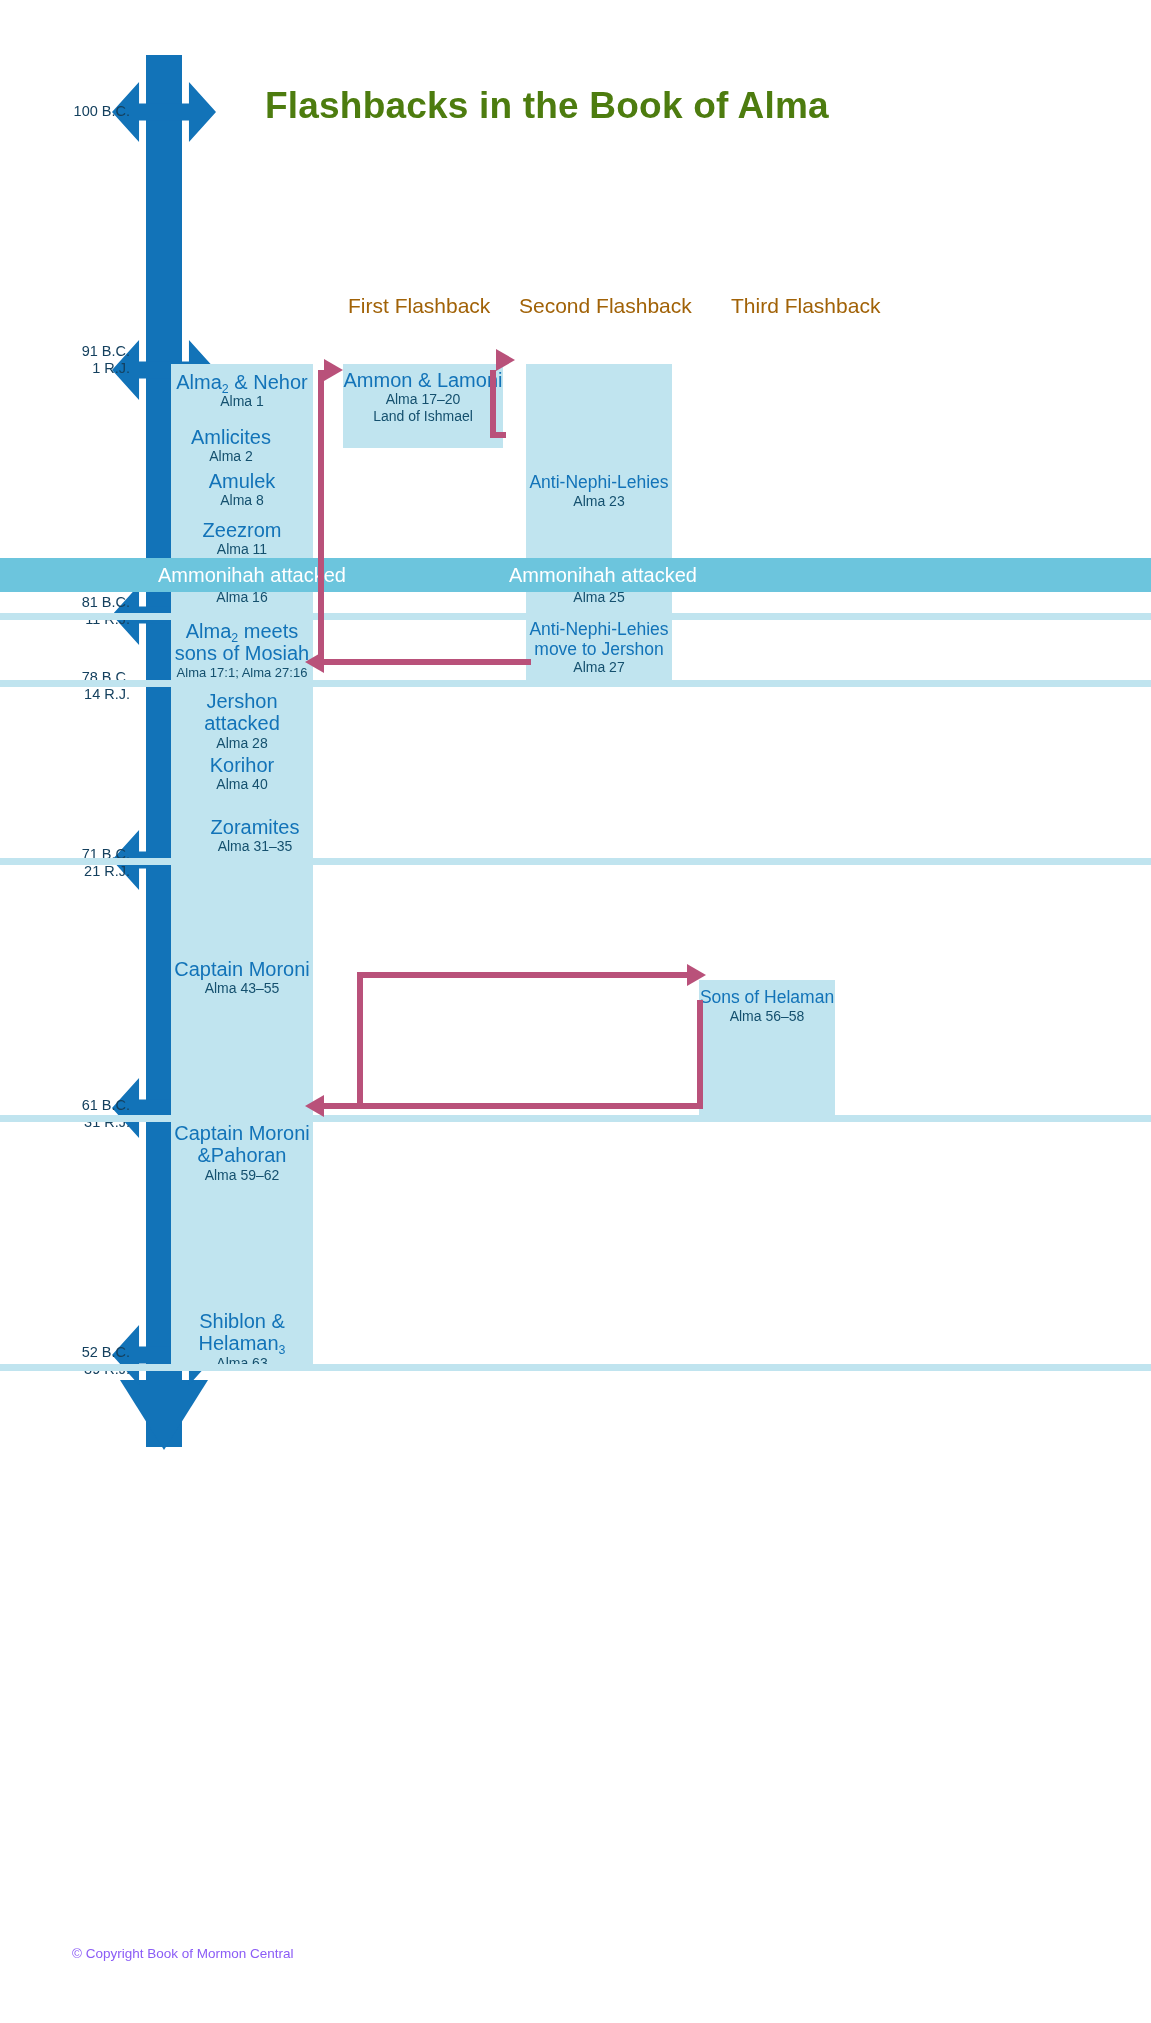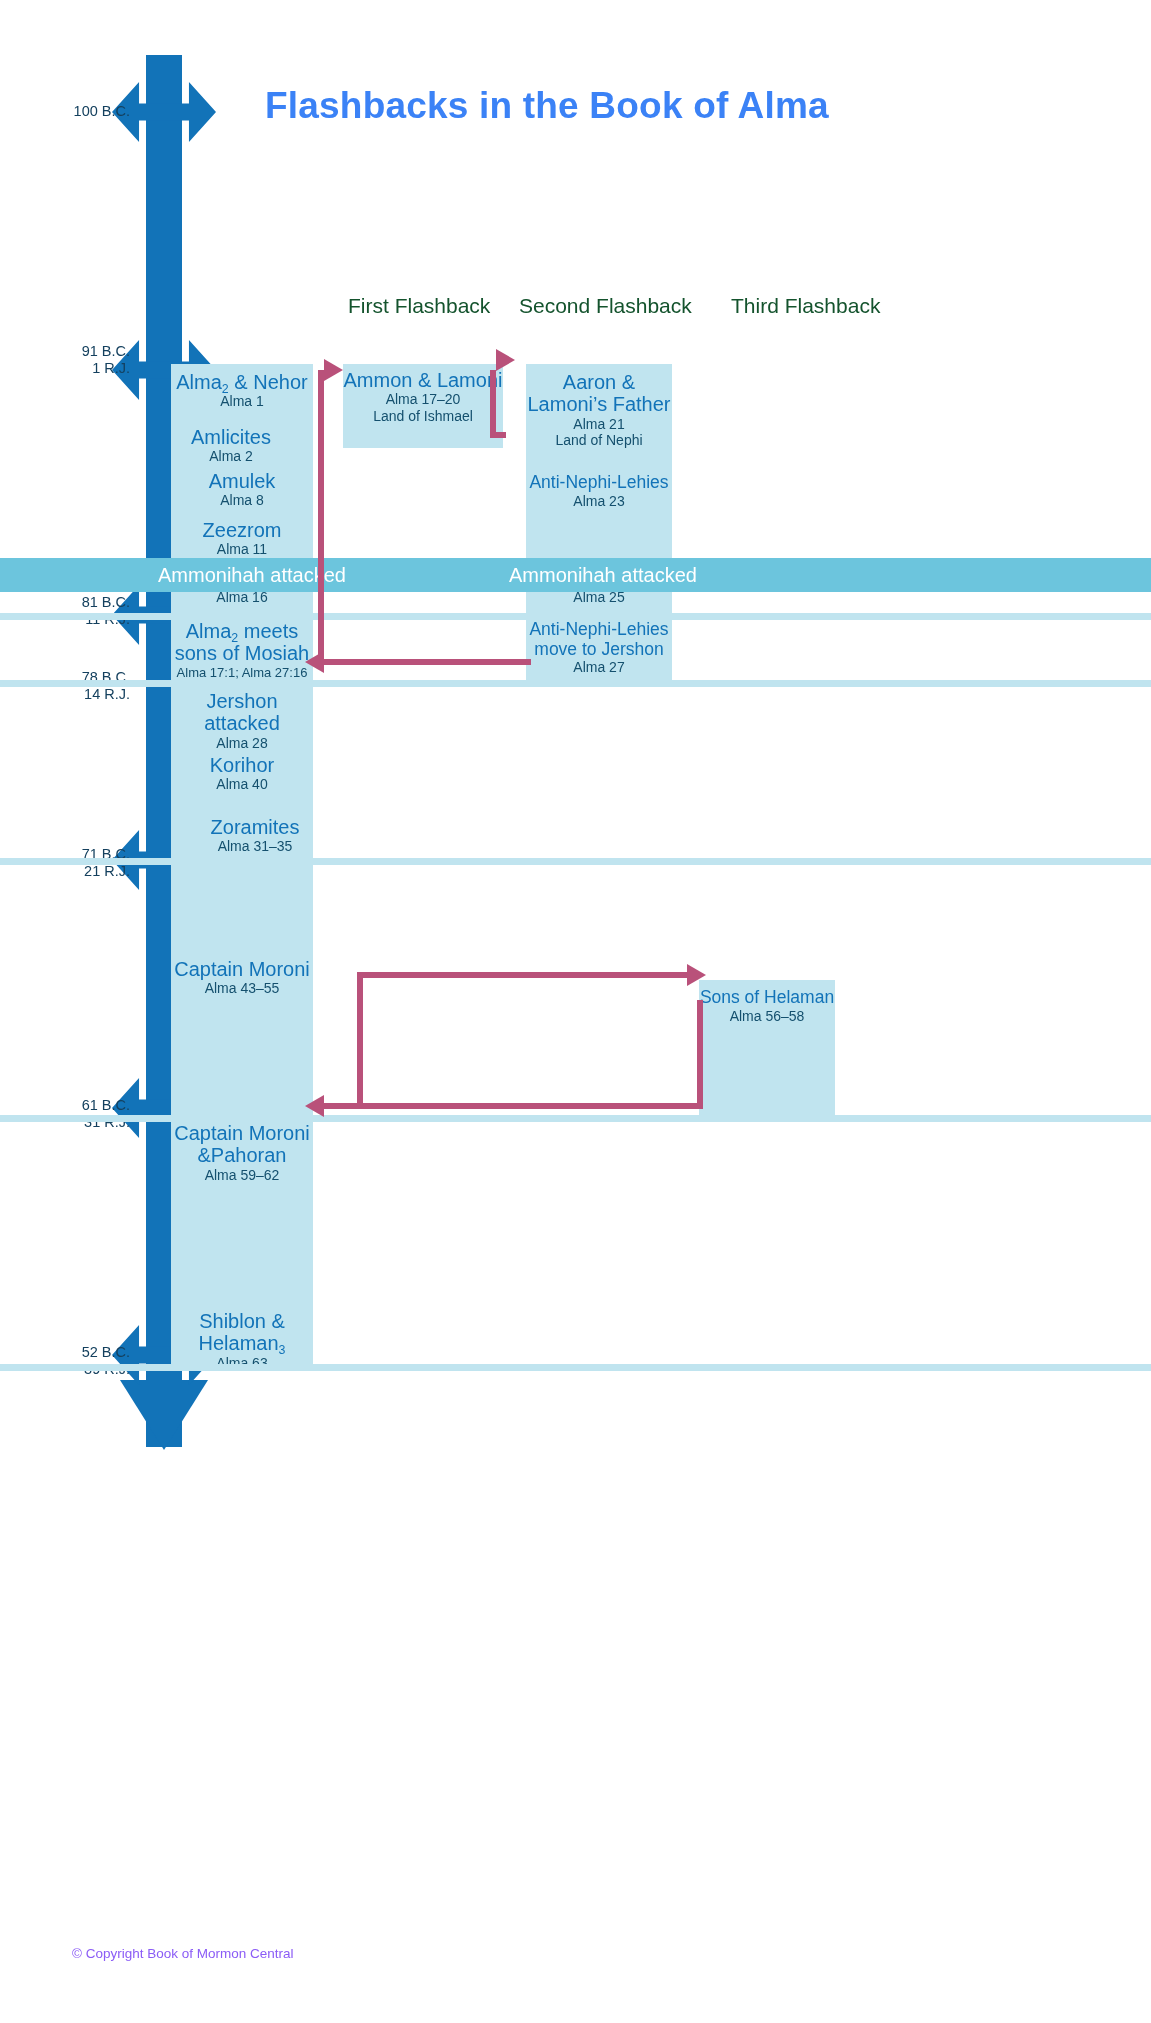--- a/index.html
+++ b/index.html
@@ -6,21 +6,21 @@
   body{
     width:1151px;height:2023px;background:#ffffff;
     font-family:"Liberation Sans", sans-serif;
     position:relative;overflow:hidden;
   }
   #stage{position:absolute;left:0;top:0;width:1151px;height:2023px;}
 
   
   .title{
     position:absolute;left:265px;top:85px;width:800px;
-    font-size:37px;font-weight:bold;color:#3b82f6;
+    font-size:37px;font-weight:bold;color:#4d7c0f;
     letter-spacing:.2px;white-space:nowrap;
   }
 
   
   .spine{
     position:absolute;left:146px;width:36px;background:#1273b8;
   }
   .node{
     position:absolute;width:104px;height:60px;
     background:#1273b8;left:112px;
@@ -34,21 +34,21 @@
 
   
   .date{
     position:absolute;text-align:right;width:120px;left:10px;
     color:#14405e;font-size:14.5px;line-height:17px;
   }
   .date .ln{display:block;white-space:nowrap;}
 
   
   .colhead{
-    position:absolute;color:#14532d;font-size:21px;white-space:nowrap;
+    position:absolute;color:#a16207;font-size:21px;white-space:nowrap;
   }
 
   
   .blk{
     position:absolute;background:#c0e4ef;
   }
   .evt{
     position:absolute;text-align:center;color:#1273b8;
     line-height:1.12;
   }
@@ -194,26 +194,20 @@
   <div class="evt" style="left:338px;top:369px;width:170px;">
     <span class="n">Ammon &amp; Lamoni</span>
     <span class="r">Alma 17–20</span>
     <span class="r">Land of Ishmael</span>
   </div>
 
   <div class="blk" style="left:526px;top:364px;width:146px;height:205px;"></div>
   <div class="blk" style="left:526px;top:591px;width:146px;height:22px;"></div>
   <div class="blk" style="left:526px;top:618px;width:146px;height:62px;"></div>
 
-  <div class="evt" style="left:521px;top:371px;width:156px;">
-    <span class="n">Aaron &amp;</span>
-    <span class="n">Lamoni’s Father</span>
-    <span class="r">Alma 21</span>
-    <span class="r">Land of Nephi</span>
-  </div>
   <div class="evt" style="left:516px;top:473px;width:166px;">
     <span class="n sm">Anti-Nephi-Lehies</span>
     <span class="r">Alma 23</span>
   </div>
   <div class="evt" style="left:526px;top:589px;width:146px;">
     <span class="r">Alma 25</span>
   </div>
   <div class="evt" style="left:516px;top:620px;width:166px;">
     <span class="n sm">Anti-Nephi-Lehies</span>
     <span class="n sm">move to Jershon</span>

